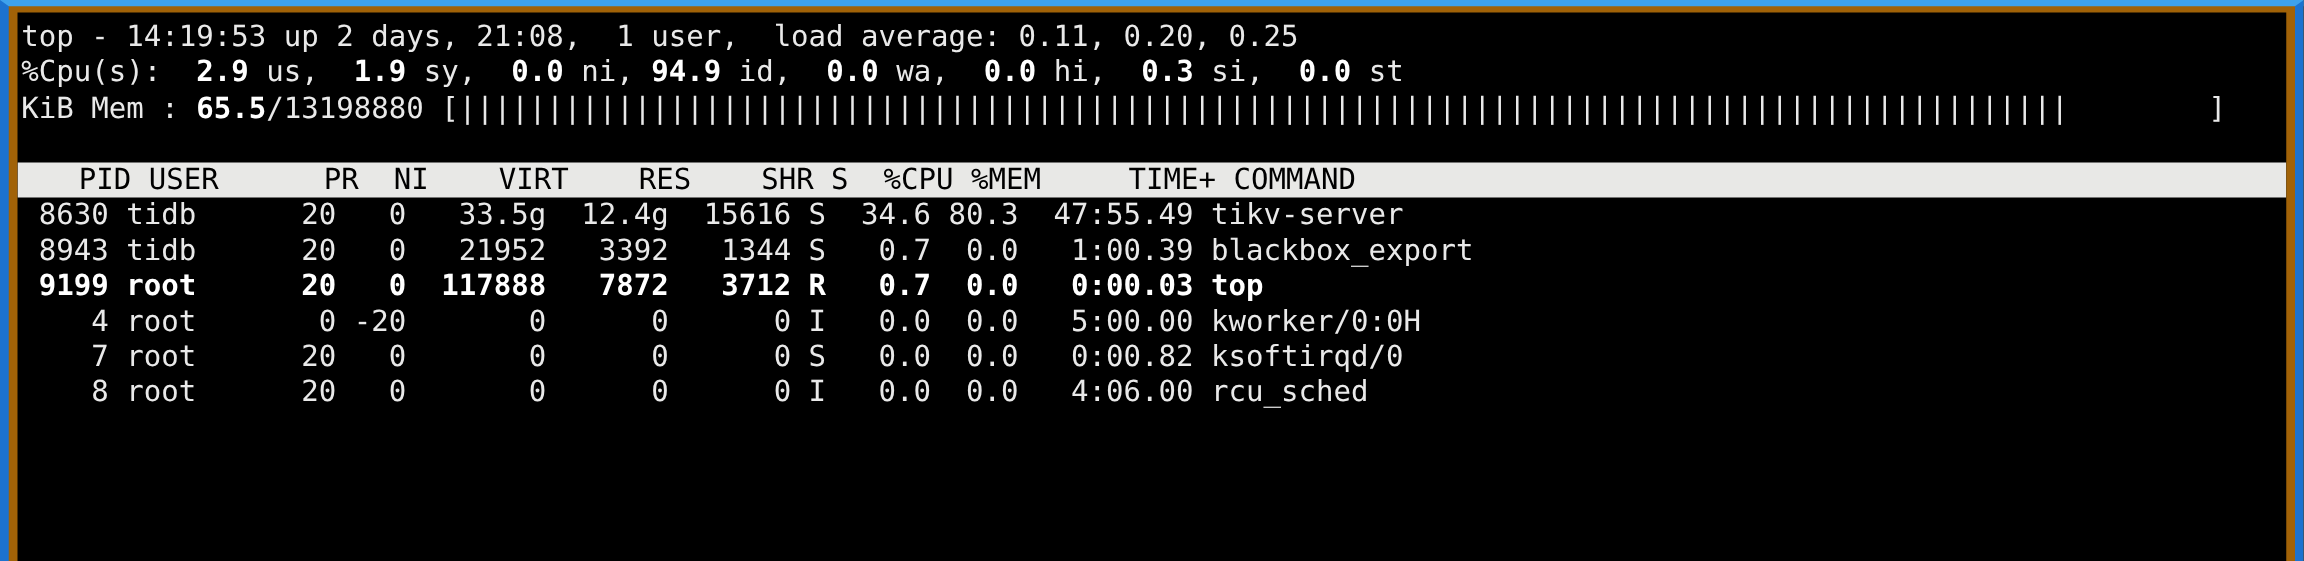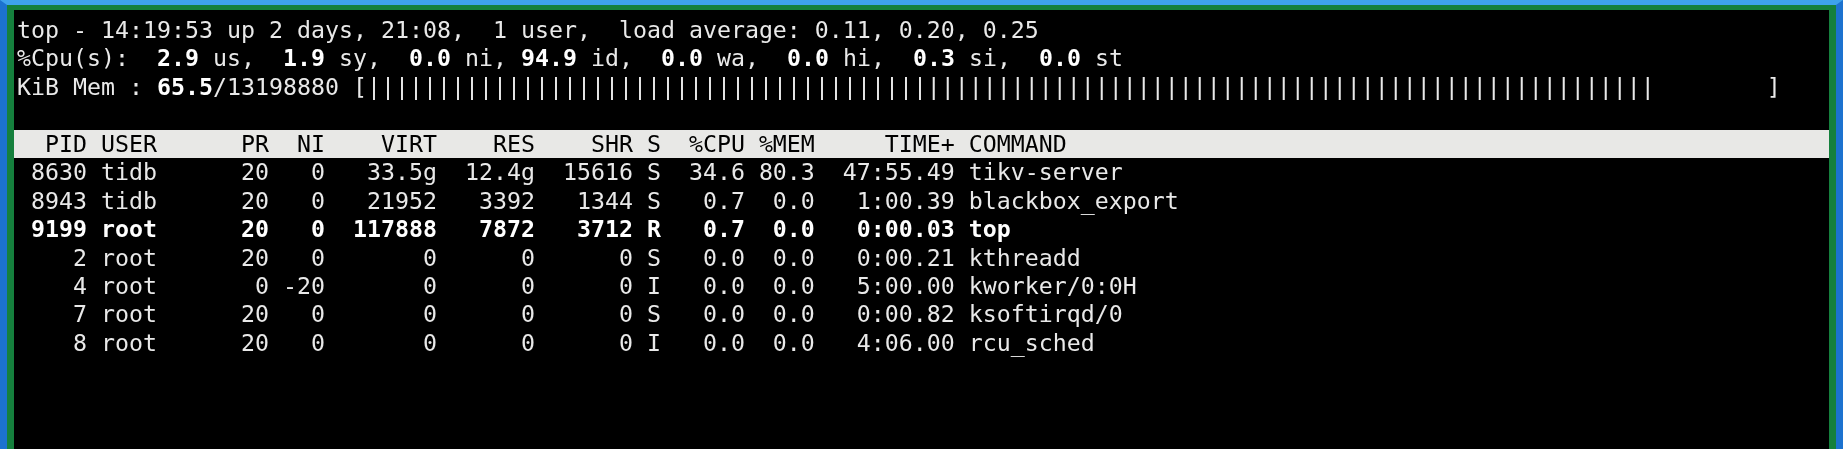--- a/index.html
+++ b/index.html
@@ -1,45 +1,44 @@
 <!DOCTYPE html>
 <html style="--bg: #000000; --fg: #e9e9e9; --bold-fg: #ffffff; --border-top: #3ea2ec; --border-side: #1c72cf; --band-bg: #e8e8e6; --band-fg: #000000;"><head>
 <meta charset="utf-8">
 <style>
   html,body{margin:0;padding:0;background:#000;}
   body{width:1843px;height:449px;overflow:hidden;position:relative;}
-  .frame{position:absolute;inset:0;box-sizing:border-box;background:#15803d;
+  .frame{position:absolute;inset:0;box-sizing:border-box;background:#a16207;
          border-top:5px solid var(--border-top);
          border-left:7px solid var(--border-side);
          border-right:7px solid var(--border-side);}
   .screen{position:absolute;left:7px;top:5px;right:7px;bottom:0;background:var(--bg);
           overflow:hidden;padding:6px 0 0 3px;
           font-family:"DejaVu Sans Mono",monospace;
           font-size:23.25px;line-height:28.45px;color:var(--fg);}
   .line{white-space:pre;height:28.45px;}
   .line b, .line .b{font-weight:bold;color:var(--bold-fg);}
   .hdr-band{background:var(--band-bg);color:var(--band-fg);
-            margin-left:-3px;padding-left:3px;}
+            margin-left:-3px;padding-left:21px;}
   .boldrow{font-weight:bold;color:var(--bold-fg);}
 </style>
 </head>
 <body>
 
 <div class="frame">
   <div class="screen" id="screen">
     <div id="summary">
         <div class="line"><span>top - 14:19:53 up 2 days, 21:08,  1 user,  load average: 0.11, 0.20, 0.25</span></div>
         <div class="line"><span>%Cpu(s):  </span><span class="b">2.9</span><span> us,  </span><span class="b">1.9</span><span> sy,  </span><span class="b">0.0</span><span> ni, </span><span class="b">94.9</span><span> id,  </span><span class="b">0.0</span><span> wa,  </span><span class="b">0.0</span><span> hi,  </span><span class="b">0.3</span><span> si,  </span><span class="b">0.0</span><span> st</span></div>
         <div class="line"><span>KiB Mem : </span><span class="b">65.5</span><span>/13198880 </span><span>[||||||||||||||||||||||||||||||||||||||||||||||||||||||||||||||||||||||||||||||||||||||||||||        ]</span></div>
       </div>
     <div class="line"> </div>
     <div class="line hdr-band" id="band">  PID USER      PR  NI    VIRT    RES    SHR S  %CPU %MEM     TIME+ COMMAND</div>
     <div id="rows">
         <div class="line"> 8630 tidb      20   0   33.5g  12.4g  15616 S  34.6 80.3  47:55.49 tikv-server</div>
         <div class="line"> 8943 tidb      20   0   21952   3392   1344 S   0.7  0.0   1:00.39 blackbox_export</div>
         <div class="line boldrow"> 9199 root      20   0  117888   7872   3712 R   0.7  0.0   0:00.03 top</div>
-        <div class="line">    2 root      20   0       0      0      0 S   0.0  0.0   0:00.21 kthreadd</div>
         <div class="line">    4 root       0 -20       0      0      0 I   0.0  0.0   5:00.00 kworker/0:0H</div>
         <div class="line">    7 root      20   0       0      0      0 S   0.0  0.0   0:00.82 ksoftirqd/0</div>
         <div class="line">    8 root      20   0       0      0      0 I   0.0  0.0   4:06.00 rcu_sched</div>
       </div>
   </div>
 </div>
 
 </body></html>

